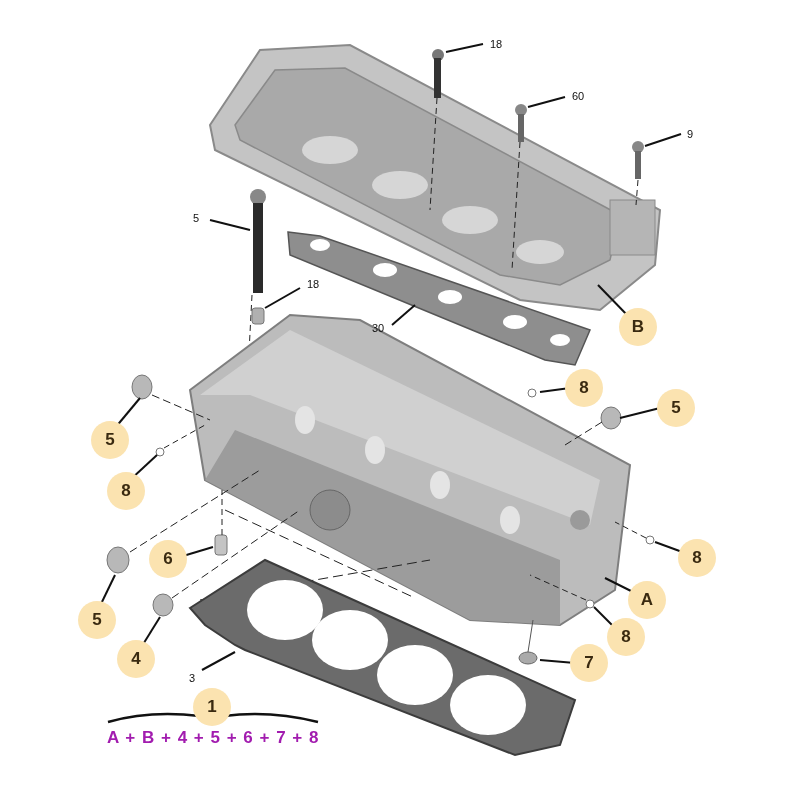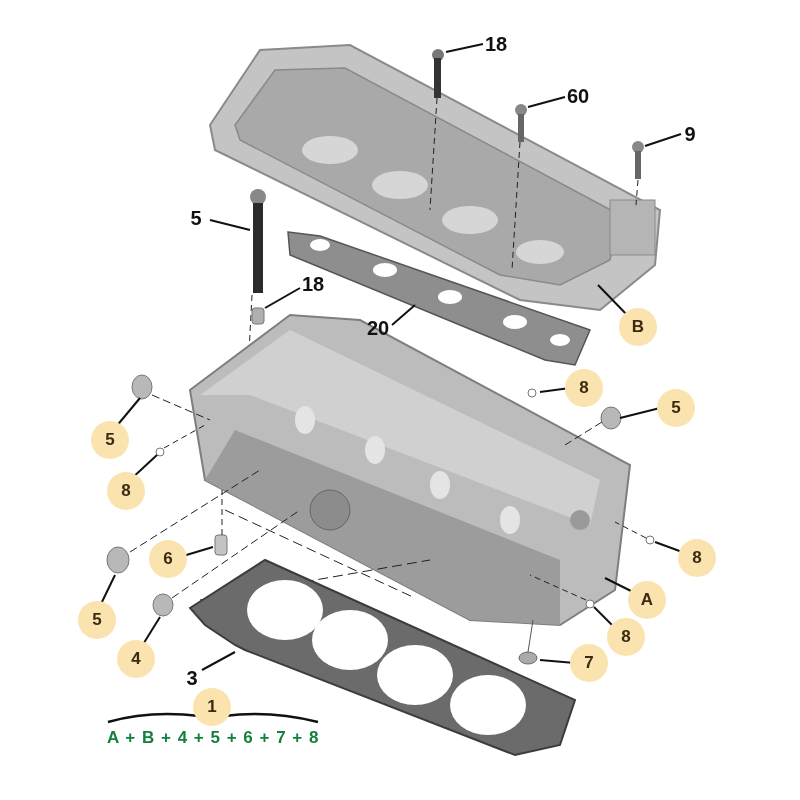--- a/index.html
+++ b/index.html
@@ -1,26 +1,26 @@
 <!DOCTYPE html>
 <html><head>
 <meta charset="utf-8">
 <style>
   html, body { margin: 0; padding: 0; background: #ffffff; }
   body { width: 800px; height: 800px; position: relative; overflow: hidden;
          font-family: "Liberation Sans", sans-serif; }
   #diagram { position: absolute; left: 0; top: 0; width: 800px; height: 800px; }
-  .lbl { position: absolute; font-weight: bold; color: #111; font-size: 20px;
+  .lbl { position: absolute; font-weight: normal; color: #111; font-size: 11px;
          transform: translate(-50%, -50%); white-space: nowrap; line-height: 1; }
   .bubble { position: absolute; width: 38px; height: 38px; border-radius: 50%;
             background: #fbe3b0; transform: translate(-50%, -50%);
             display: flex; align-items: center; justify-content: center;
             font-weight: bold; font-size: 17px; color: #3a2a10; }
   .formula { position: absolute; left: 107px; top: 728px; font-weight: bold;
-             font-size: 17px; color: #15803d; letter-spacing: 1px; }
+             font-size: 17px; color: #a21caf; letter-spacing: 1px; }
 </style>
 </head>
 <body>
 
 <svg id="diagram" viewBox="0 0 800 800" xmlns="http://www.w3.org/2000/svg">
 
   <g>
     <polygon points="210,125 260,50 350,45 660,210 655,265 600,310 520,300 215,150" fill="#c4c4c4" stroke="#8a8a8a" stroke-width="2"></polygon>
     <polygon points="235,125 275,70 345,68 620,215 610,260 560,285 500,275 240,140" fill="#a9a9a9" stroke="#8a8a8a" stroke-width="1.5"></polygon>
     <ellipse cx="330" cy="150" rx="28" ry="14" fill="#d6d6d6"></ellipse>
@@ -149,21 +149,21 @@
   </g>
 
   <path d="M108,722 Q150,710 200,716 Q210,717 212,712 Q214,717 224,716 Q270,710 318,722" fill="none" stroke="#111" stroke-width="2.5"></path>
 </svg>
 
 <div class="lbl" style="left:496px;top:44px">18</div>
 <div class="lbl" style="left:578px;top:96px">60</div>
 <div class="lbl" style="left:690px;top:134px">9</div>
 <div class="lbl" style="left:196px;top:218px">5</div>
 <div class="lbl" style="left:313px;top:284px">18</div>
-<div class="lbl" style="left:378px;top:328px">20</div>
+<div class="lbl" style="left:378px;top:328px">30</div>
 <div class="lbl" style="left:192px;top:678px">3</div>
 
 <div class="bubble" style="left:638px;top:327px">B</div>
 <div class="bubble" style="left:584px;top:388px">8</div>
 <div class="bubble" style="left:676px;top:408px">5</div>
 <div class="bubble" style="left:110px;top:440px">5</div>
 <div class="bubble" style="left:126px;top:491px">8</div>
 <div class="bubble" style="left:168px;top:559px">6</div>
 <div class="bubble" style="left:697px;top:558px">8</div>
 <div class="bubble" style="left:647px;top:600px">A</div>

